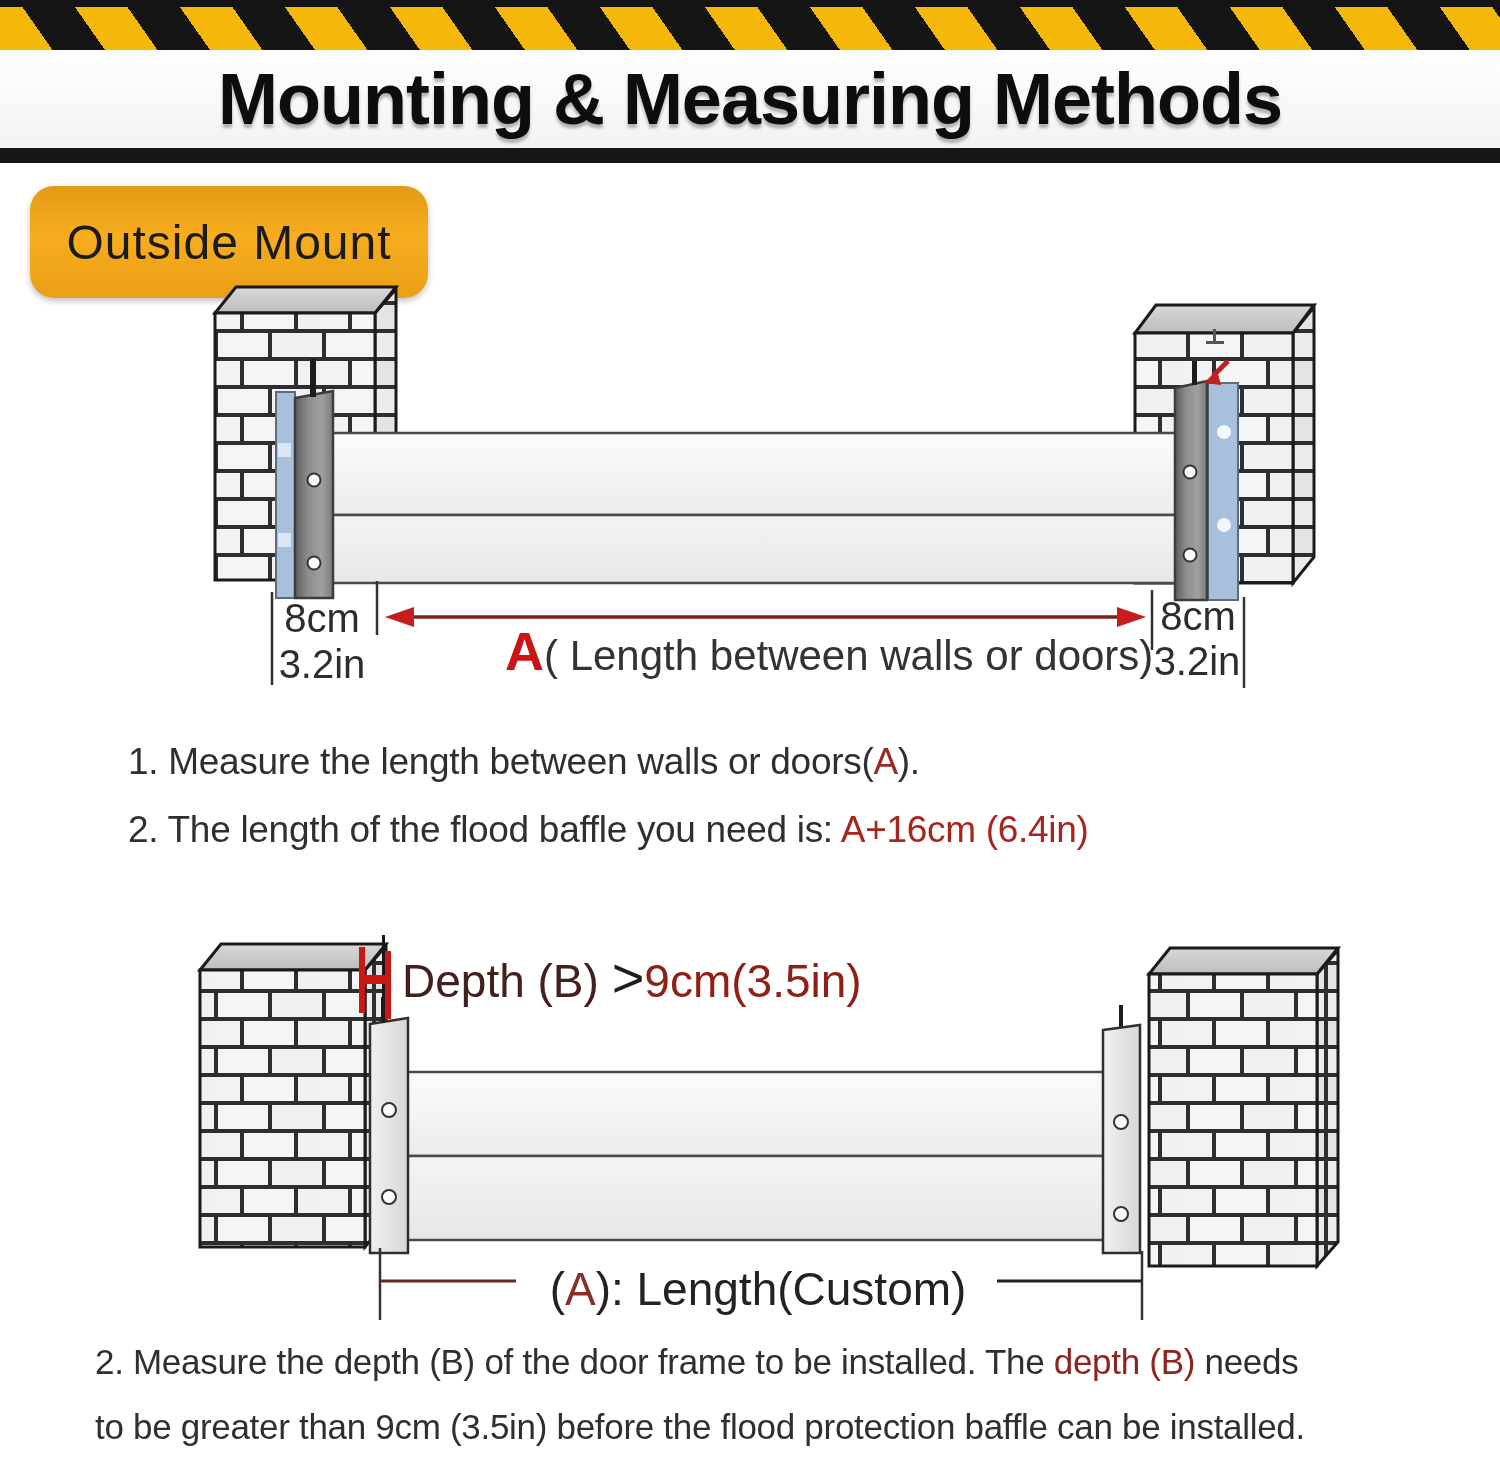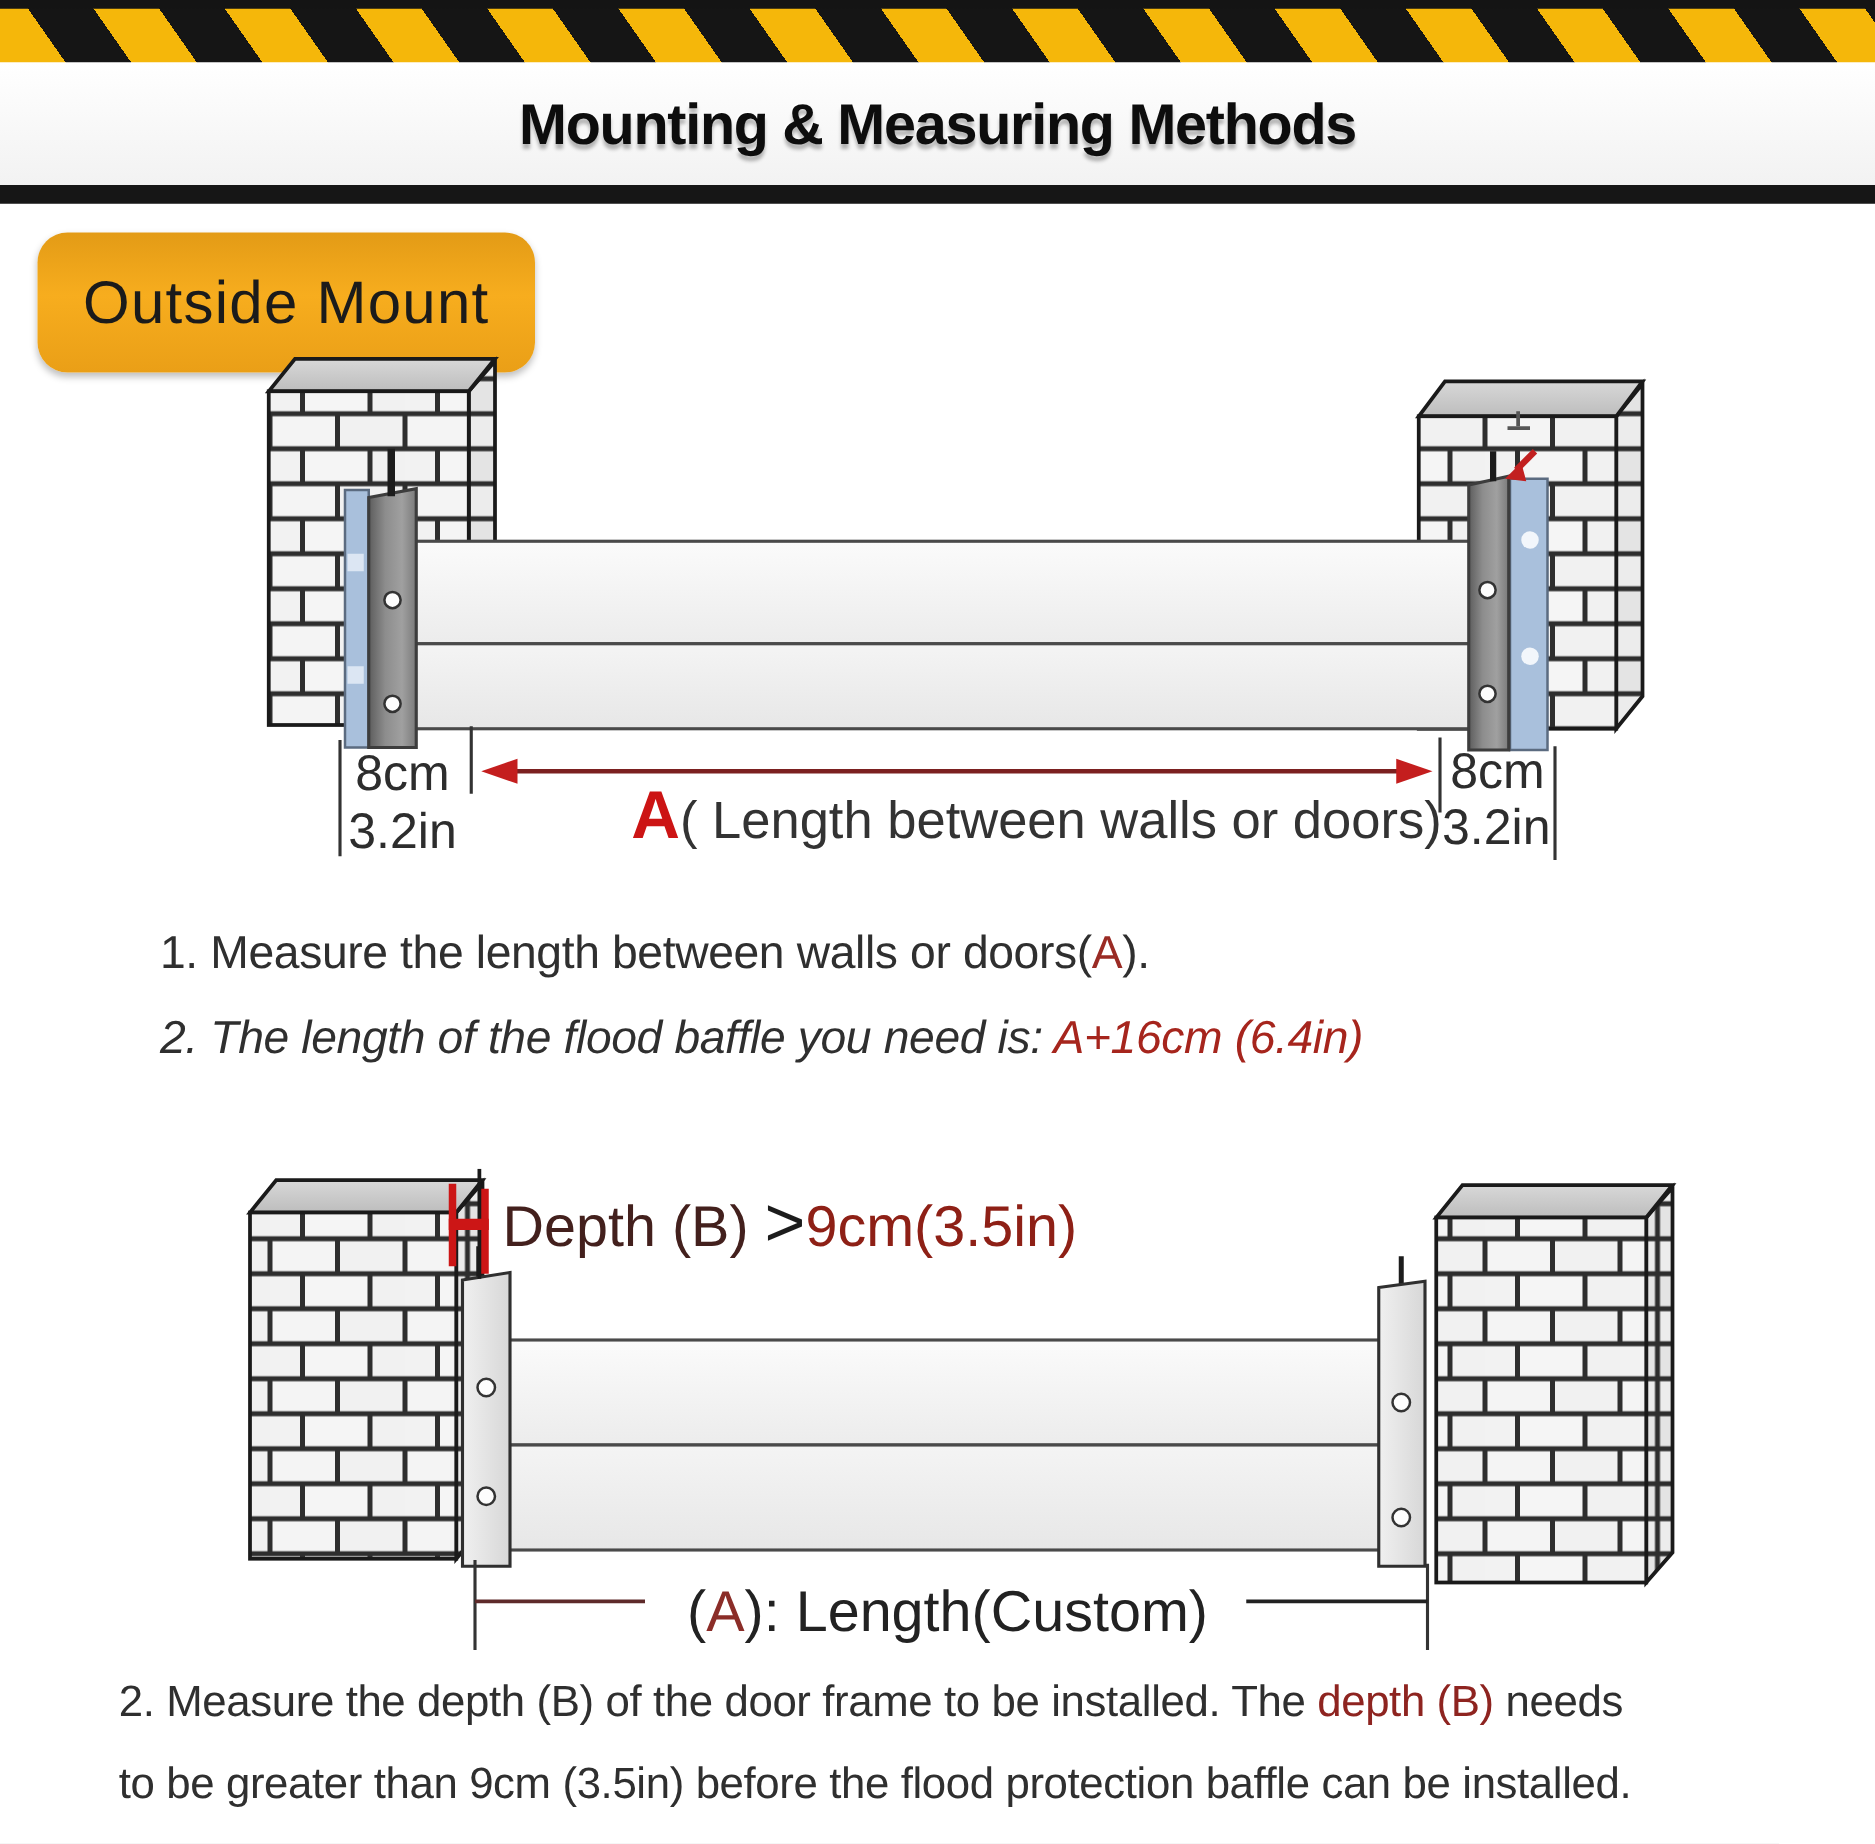--- a/index.html
+++ b/index.html
@@ -6,21 +6,21 @@
   .stage{position:relative;width:1500px;height:1475px;background:#ffffff;overflow:hidden;
          font-family:"Liberation Sans",sans-serif;}
 
   
   .hazard{position:absolute;left:0;top:0;width:100%;height:50px;
     background:
       linear-gradient(#141414,#141414) top/100% 7px no-repeat,
       repeating-linear-gradient(55deg,#f5b70a 0 43px,#151515 43px 86px);}
   .title-band{position:absolute;left:0;top:50px;width:100%;height:98px;
     background:linear-gradient(#ffffff,#f2f2f2);display:flex;align-items:center;justify-content:center;}
-  .page-title{font-size:46px;font-weight:bold;color:#0d0d0d;letter-spacing:-1px;
+  .page-title{font-size:72px;font-weight:bold;color:#0d0d0d;letter-spacing:-1px;
     text-shadow:0 4px 3px rgba(0,0,0,.28), -1px -1px 0 rgba(255,255,255,.9);}
   .black-bar{position:absolute;left:0;top:148px;width:100%;height:15px;background:#161616;}
 
   
   .badge{position:absolute;border-radius:24px;display:flex;align-items:center;justify-content:center;
     background:linear-gradient(#e39b16,#f7ad1e 45%,#ea9f17);
     box-shadow:0 3px 6px rgba(0,0,0,.25);color:#1b1b1b;font-size:48px;letter-spacing:1px;}
   .badge-outside{left:30px;top:186px;width:398px;height:112px;}
   .badge-inside{left:25px;top:838px;width:397px;height:90px;}
 
@@ -35,21 +35,21 @@
   .depth-gt{font-size:56px;fill:#1c1c1c;}
   .depth-val{font-size:46px;fill:#8e2016;}
   .len-black{font-size:46px;fill:#222222;}
   .len-a{font-size:46px;fill:#8b2d28;}
 
   
   .steps{position:absolute;color:#2f2f2f;letter-spacing:-.3px;}
   .steps-outside{left:128px;top:716px;font-size:37px;line-height:44px;}
   .steps-inside{left:95px;top:1337px;font-size:35px;line-height:41px;}
   .ln{white-space:nowrap;margin-top:24px;}
-  .gap-out{font-style:italic;}
+  .gap-out{}
   .gap-in{margin-top:4px;}
   .red-a{color:#9a2b24;}
   .red-strong{color:#a6251d;}
   .red-mid{color:#8e2420;}
 </style>
 </head>
 <body>
 
 <div class="stage">
 

